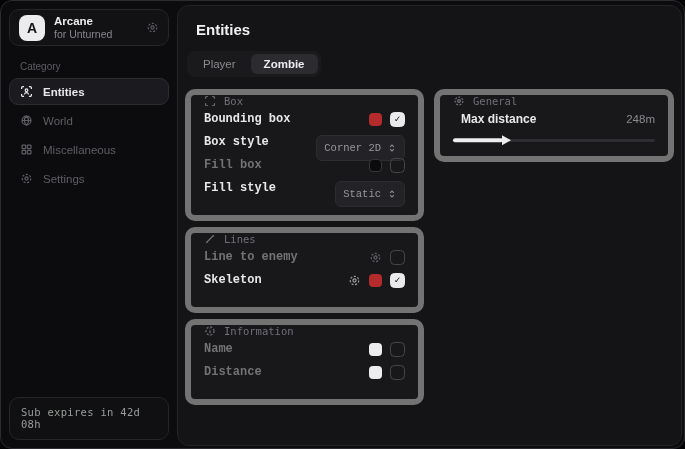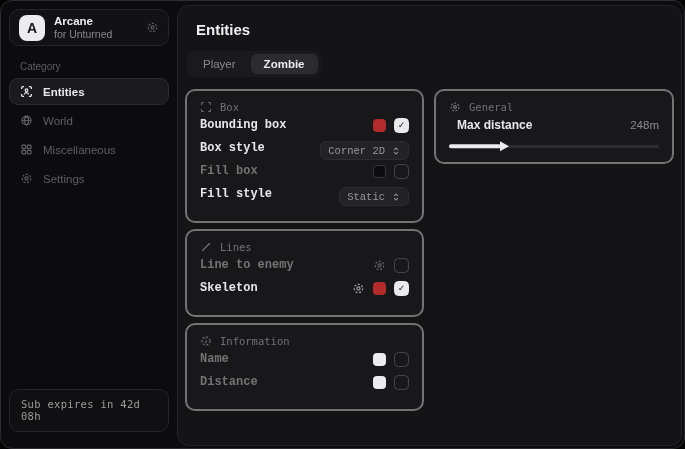--- a/index.html
+++ b/index.html
@@ -33,21 +33,21 @@
   .nav-item {
     display:flex; align-items:center; gap:10px; height:27px; padding:0 10px;
     margin-top:2px; border:1px solid transparent; border-radius:9px;
     color:#5e5e65; font-size:11.5px; cursor:pointer;
   }
   .nav-item .icon { display:flex; }
   .nav-item.active {
     background:#1b1b1f; border-color:#2c2c31; color:#e9e9eb; font-weight:600;
   }
   .sub-card {
-    position:absolute; left:8px; right:8px; bottom:16px;
+    position:absolute; left:8px; right:8px; bottom:8px;
     border:1px solid #26262a; background:#101012; border-radius:10px;
     padding:8px 11px 9px;
   }
   .sub-line1 { font-family:"DejaVu Sans Mono","Liberation Mono",monospace; font-size:10.5px; color:#999e9a; letter-spacing:0.3px; }
   .sub-line2 { margin-top:4px; font-size:10px; font-weight:bold; color:#d5d5d8; }
   
   .main-panel {
     position:absolute; left:176px; top:4px; width:505px; height:441px;
     background:#141416; border:1px solid #232328; border-radius:12px;
   }
@@ -57,22 +57,22 @@
     border-radius:8px; padding:3px; gap:2px;
   }
   .tab {
     padding:4px 13px; font-size:11.5px; color:#8b8b91; border-radius:6px; cursor:pointer;
   }
   .tab.active { background:#2b2b30; color:#ededef; font-weight:600; }
   .content { margin:12px 0 0 7px; display:flex; gap:10px; align-items:flex-start; }
   .col-left  { width:239px; display:flex; flex-direction:column; gap:6px; }
   .col-right { width:240px; }
   .card {
-    background:#18181b; border:2px solid #737373; border-radius:10px;
-    padding:10px 13px 11px; width:100%;
+    background:#18181b; border:6px solid #737373; border-radius:10px;
+    padding:0 13px 11px; width:100%;
   }
   .card-header {
     display:flex; align-items:center; gap:8px; margin-bottom:5px;
     color:#70707a; font-family:"DejaVu Sans Mono","Liberation Mono",monospace; font-size:10.5px;
   }
   .card-header .icon { display:flex; color:#70707a; }
   .row { display:flex; align-items:flex-start; height:23px;font-family:Liberation Mono, monospace; }
   .row-label { font-size:12px; font-weight:600; color:#e8e8ea; }
   .row.disabled .row-label { color:#737373; }
   .controls { margin-left:auto; display:flex; align-items:center; gap:8px; }
@@ -80,21 +80,21 @@
   .swatch.dark-border { border:1px solid #36363b; }
   .checkbox {
     width:15px; height:15px; border-radius:4.5px; border:1.5px solid #45454c;
     display:flex; align-items:center; justify-content:center; cursor:pointer;
     color:transparent; font-size:10px; font-weight:bold; line-height:1;
   }
   .checkbox span { display:none; }
   .checkbox.on { background:#eaeaec; border-color:#eaeaec; color:#151517; }
   .checkbox.on span { display:block; }
   .dropdown {
-    display:flex; align-items:center; gap:6px; height:19px;
+    display:flex; align-items:center; gap:6px; height:26px;
     background:#232327; border:1px solid #2c2c31; border-radius:6px;
     padding:0 7px; font-size:10.5px; color:#97979d; cursor:pointer;
   }
   .dropdown .icon { display:flex; color:#8a8a90; }
   .gear-btn { display:flex; color:#62626a; cursor:pointer; }
   .gear-btn.bright { color:#9d9da3; }
   
   .gen-row { display:flex; align-items:center; margin-top:4px;margin-left:8px; }
   .gen-label { font-size:12px; font-weight:600; color:#e8e8ea; }
   .gen-value { margin-left:auto; font-size:11.5px; color:#8a8a90; }

